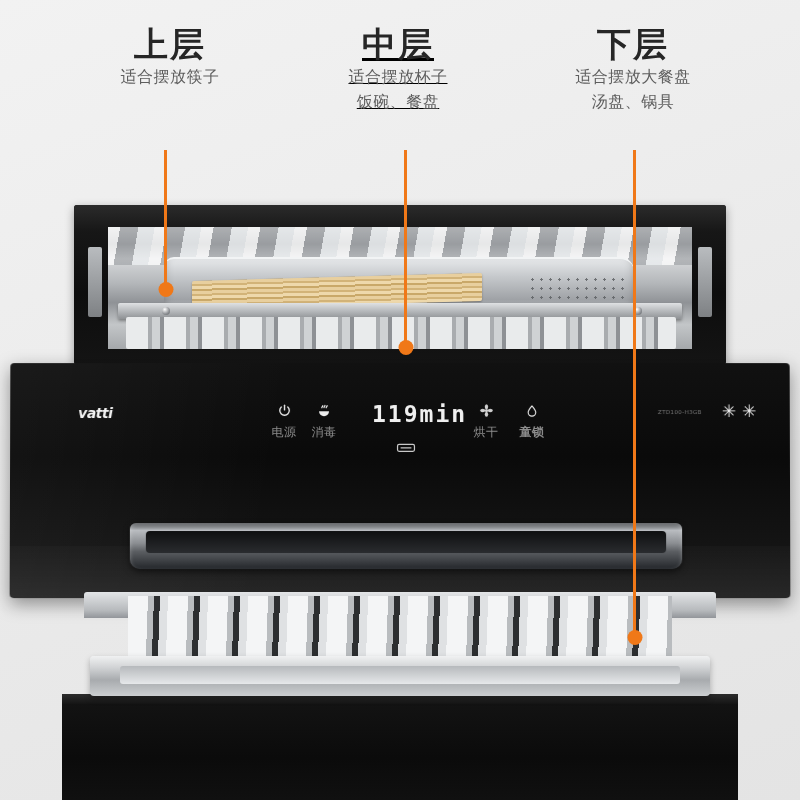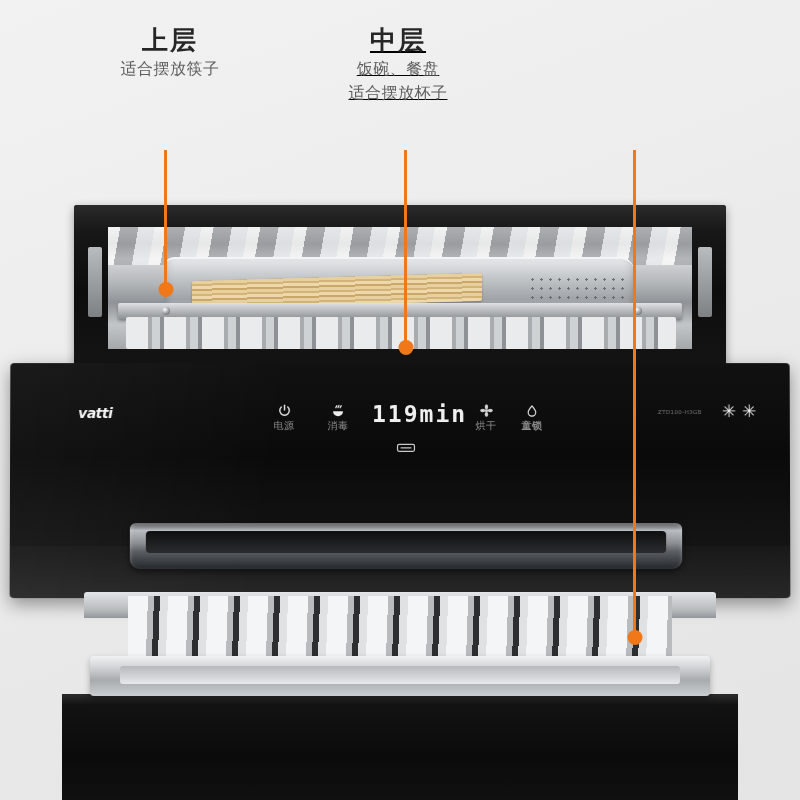--- a/index.html
+++ b/index.html
@@ -11,21 +11,21 @@
   .stage {
     position: relative;
     width: 800px; height: 800px;
     background: linear-gradient(160deg, #f2f2f2 0%, #ededed 35%, #e9e9e9 60%, #e4e4e4 100%);
   }
 
   
   .callouts { position: absolute; top: 0; left: 0; width: 800px; height: 200px; z-index: 40; }
   .callout { position: absolute; text-align: center; }
   .callout .c-title {
-    font-size: 26px; font-weight: 700; color: #262626; letter-spacing: 2px;
+    font-size: 34px; font-weight: 700; color: #262626; letter-spacing: 2px;
     line-height: 1.1;
   }
   .callout .c-desc {
     margin-top: 2px; font-size: 16px; color: #5e5e5e; line-height: 1.55; letter-spacing: .5px;
   }
   .callout .c-desc span { display: block; white-space: nowrap; }
 
   #callout-upper { left: 50px; top: 26px; width: 240px; }
   #callout-middle { left: 278px; top: 26px; width: 240px; text-decoration: underline; }
   #callout-lower { left: 508px; top: 26px; width: 250px; }
@@ -133,24 +133,24 @@
     font-size: 14px; font-weight: 700; color: #f4f4f4;
     letter-spacing: -0.5px; font-style: italic; z-index: 20; text-align: right;
   }
   .ctrl-row { position: absolute; left: 0; top: 38px; width: 100%; height: 60px; z-index: 20; }
   .ctrl {
     position: absolute; text-align: center; width: 44px;
   }
   .ctrl .ic { height: 18px; display: flex; align-items: center; justify-content: center; }
   .ctrl .ic svg { display: block; }
   .ctrl .lb {
-    font-size: 10px; color: #8e8e8e; letter-spacing: .5px; white-space: nowrap;
+    margin-top: 5px; font-size: 12px; color: #8e8e8e; letter-spacing: .5px; white-space: nowrap;
   }
   #ctrl-power { left: 252px; }
-  #ctrl-disinfect { left: 306px; }
+  #ctrl-disinfect { left: 292px; }
   #ctrl-dry { left: 454px; }
   #ctrl-lock { left: 500px; font-weight: bold; }
 
   .display {
     position: absolute; left: 362px; top: 36px; width: 80px; height: 30px; z-index: 20;
   }
   .seg {
     font-family: "DejaVu Sans Mono", "Liberation Mono", monospace;
     font-size: 23px; font-weight: 700; color: #f0f0f0;
     letter-spacing: 2px; line-height: 30px;
@@ -232,25 +232,32 @@
     <div class="callout" id="callout-upper">
       <div class="c-title">上层</div>
       <div class="c-desc">
         <span>适合摆放筷子</span>
       </div>
     </div>
 
     <div class="callout" id="callout-middle">
       <div class="c-title">中层</div>
       <div class="c-desc">
+        <span>适合摆放杯子</span>
         <span>饭碗、餐盘</span>
-        <span>适合摆放杯子</span>
-      </div>
-    </div>
-
+      </div>
+    </div>
+
+    <div class="callout" id="callout-lower">
+      <div class="c-title">下层</div>
+      <div class="c-desc">
+        <span>适合摆放大餐盘</span>
+        <span>汤盘、锅具</span>
+      </div>
+    </div>
   </div>
 
   <div class="leader" id="leader-upper">
     <div class="line" style="background: rgb(240, 120, 24);"></div>
     <div class="dot" style="background: rgb(240, 120, 24);"></div>
   </div>
   <div class="leader" id="leader-middle">
     <div class="line" style="background: rgb(240, 120, 24);"></div>
     <div class="dot" style="background: rgb(240, 120, 24);"></div>
   </div>

